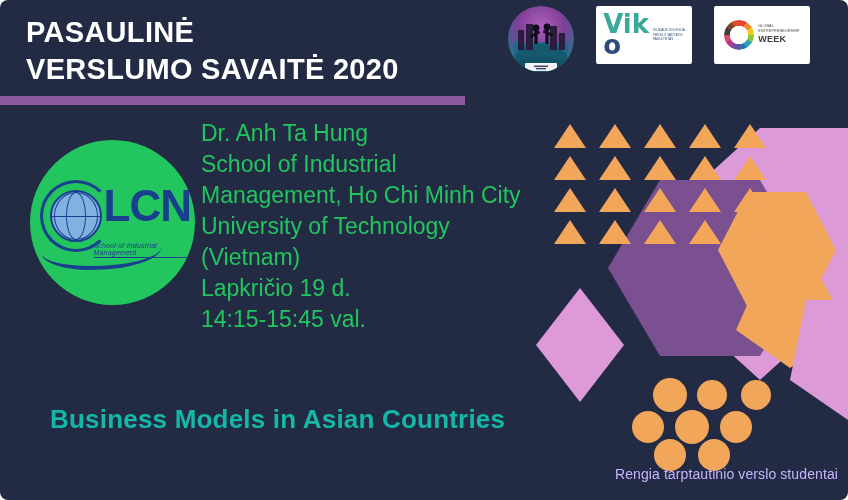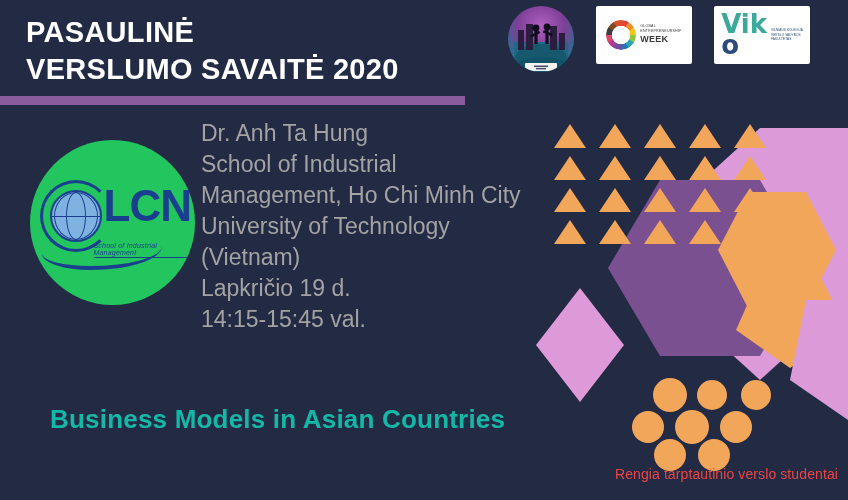--- a/index.html
+++ b/index.html
@@ -11,20 +11,21 @@
     height: 500px;
     overflow: hidden;
     font-family: "Liberation Sans", sans-serif;
   }
   #poster {
     position: relative;
     width: 848px;
     height: 500px;
     background: #222a44;
     overflow: hidden;
+    border-radius: 8px;
   }
 
   
   .shapes {
     position: absolute;
     inset: 0;
     pointer-events: none;
   }
 
   
@@ -197,39 +198,39 @@
     border-bottom: 1px solid #1b3f8f;
     padding-bottom: 1px;
     font-style: italic;
   }
 
   
   .body-copy {
     position: absolute;
     left: 201px;
     top: 118px;
-    color: #a3a3a3;
+    color: #22c55e;
     font-size: 23px;
     line-height: 1.345;
     white-space: pre-line;
   }
   .subject {
     position: absolute;
     left: 50px;
     top: 404px;
     color: #14b8a6;
     font-size: 26px;
     font-weight: bold;
     letter-spacing: 0.2px;
   }
   .footer-note {
     position: absolute;
     right: 10px;
     top: 466px;
-    color: #ef4444;
+    color: #c4b5fd;
     font-size: 14px;
     letter-spacing: 0.1px;
   }
 </style>
 </head>
 <body>
 
 <div id="poster">
 
   <svg class="shapes" width="848" height="500" viewBox="0 0 848 500">
@@ -310,36 +311,36 @@
           <rect x="35" y="26" width="10" height="2.6" transform="rotate(24 40 27)"></rect>
         </g>
         <path d="M3 58 Q33 44 63 58 L63 66 L3 66 Z" fill="#0f4f66" opacity="0.6"></path>
         <rect x="17" y="57" width="32" height="8" rx="1" fill="#f2f2f2"></rect>
         <rect x="26" y="59.5" width="14" height="1.6" fill="#4a4a6a"></rect>
         <rect x="28" y="62" width="10" height="1.4" fill="#4a4a6a"></rect>
       </svg>
     </div>
 
     <div class="logo-box">
-      <div class="gew-ring"></div>
-      <div class="gew-txt">
-        <div class="gew-small">GLOBAL</div>
-        <div class="gew-small">ENTREPRENEURSHIP</div>
-        <div class="gew-big">WEEK</div>
-      </div>
-    </div>
-
-    <div class="logo-box">
       <div class="viko-mark"><span>Vik</span><br>
         <span class="v2">o</span>
       </div>
       <div class="viko-txt">
         <div>VILNIAUS KOLEGIJA</div>
         <div>VERSLO VADYBOS</div>
         <div>FAKULTETAS</div>
+      </div>
+    </div>
+
+    <div class="logo-box">
+      <div class="gew-ring"></div>
+      <div class="gew-txt">
+        <div class="gew-small">GLOBAL</div>
+        <div class="gew-small">ENTREPRENEURSHIP</div>
+        <div class="gew-big">WEEK</div>
       </div>
     </div>
   </div>
 
   <div class="lcn">
     <div class="lcn-inner">
       <div class="lcn-q"></div>
       <div class="lcn-globe">
           <i></i>
         </div>

